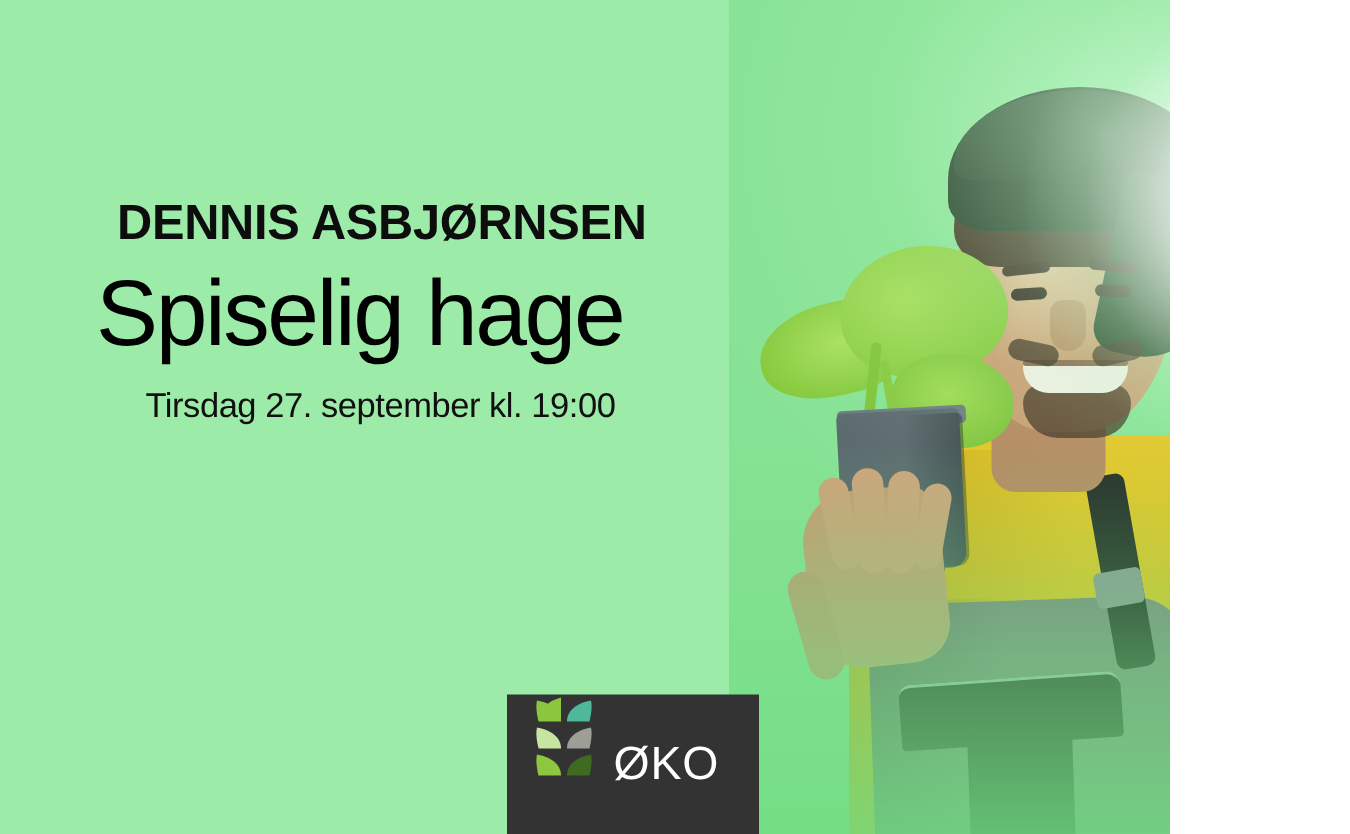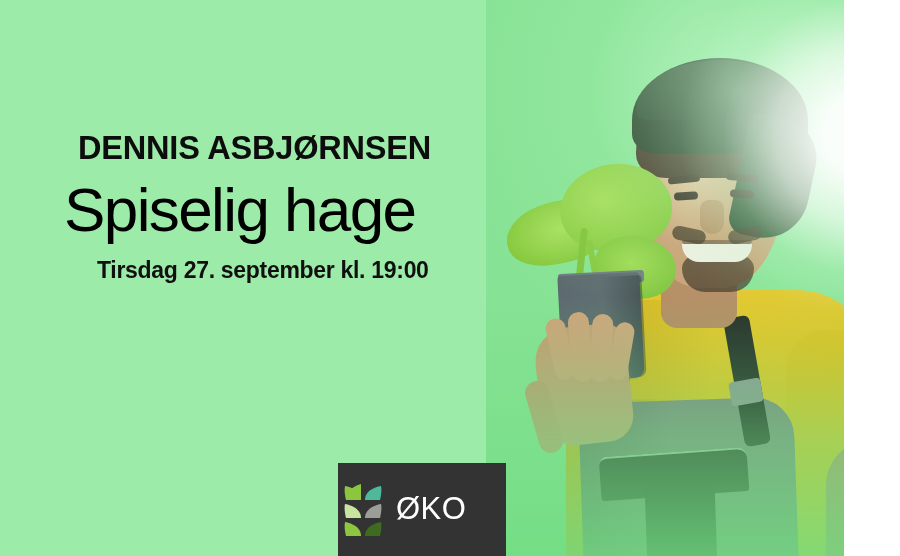--- a/index.html
+++ b/index.html
@@ -7,21 +7,21 @@
     margin: 0;
     padding: 0;
     background: #ffffff;
   }
   body {
     font-family: "Liberation Sans", sans-serif;
   }
 
   .poster {
     position: relative;
-    width: 844px;
+    width: 780px;
     height: 556px;
     overflow: hidden;
     background: #9DEBA8;
   }
 
   
   .bg-left {
     position: absolute;
     left: 0; top: 0;
     width: 486px; height: 556px;
@@ -95,38 +95,37 @@
     color: #000000;
     line-height: 1.02;
     white-space: nowrap;
   }
   .dateline {
     position: absolute;
     left: 97px;
     top: 259px;
     width: 380px;
     font-size: 23px;
-    font-weight: 700;
+    font-weight: 400;
     letter-spacing: -0.3px;
     color: #101010;
     line-height: 1;
     white-space: nowrap;
   }
 
   
   .logo-box {
     position: absolute;
     left: 338px;
     top: 463px;
     width: 168px;
     height: 93px;
     background: #333333;
     display: flex;
-    align-items: center;
-    padding-left: 5px;
+    padding-left: 18px;
     box-sizing: border-box;
   }
   .logo-mark {
     width: 40px;
     height: 56px;
     flex: none;
     margin-right: 13px;
   }
   .logo-words {
     display: flex;

